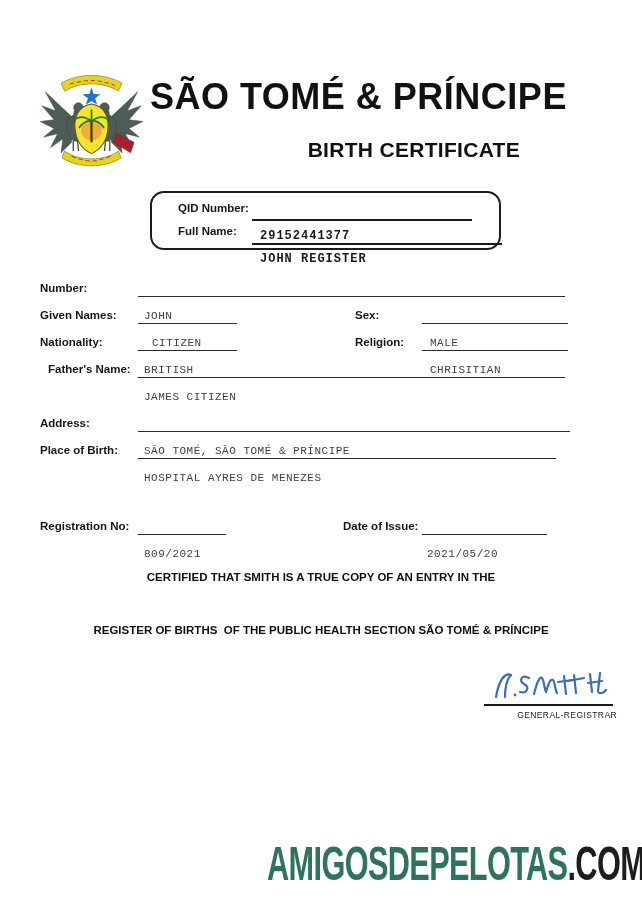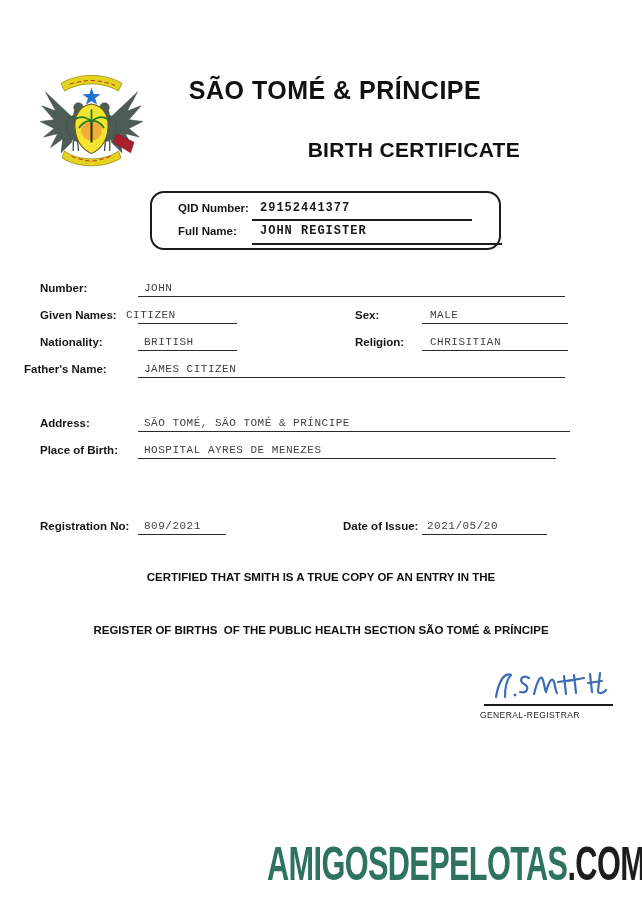--- a/index.html
+++ b/index.html
@@ -2,48 +2,48 @@
 <html><head>
 <meta charset="utf-8">
 <style>
   html,body{margin:0;padding:0;background:#ffffff;}
   .page{position:relative;width:642px;height:912px;background:#ffffff;overflow:hidden;
         font-family:"Liberation Sans",sans-serif;}
 
   
   .emblem{position:absolute;left:35px;top:62px;width:113px;height:112px;}
   .country-title{position:absolute;left:150px;top:76px;width:370px;text-align:center;
-        font-size:25px;font-weight:bold;color:#111;letter-spacing:.5px;white-space:pre;}
+        font-size:36px;font-weight:bold;color:#111;letter-spacing:.5px;white-space:pre;}
   .doc-title{position:absolute;left:150px;top:138px;width:370px;text-align:right;
         font-size:21px;font-weight:bold;color:#111;letter-spacing:.3px;}
 
   
   .qid-box{position:absolute;left:150px;top:191px;width:347px;height:55px;
         border:2px solid #1c1c1c;border-radius:14px;}
   .qid-box .lbl{position:absolute;left:26px;font-size:11.5px;font-weight:bold;color:#161616;white-space:pre;}
   .qid-box .val{position:absolute;left:108px;font-family:"Liberation Mono",monospace;
         font-size:12px;font-weight:bold;color:#1a1a1a;letter-spacing:1px;white-space:pre;}
   .qid-line1{position:absolute;left:100px;top:26px;width:220px;height:2px;background:#1c1c1c;}
   .qid-line2{position:absolute;left:100px;top:50px;width:250px;height:2px;background:#1c1c1c;}
 
   
   .row{position:absolute;left:0;width:642px;height:18px;}
   .lbl{position:absolute;font-size:11.5px;font-weight:bold;color:#161616;white-space:pre;}
   .val{position:absolute;font-family:"Liberation Mono",monospace;font-size:11px;
-        color:#3f3f3f;letter-spacing:.5px;white-space:pre;}
+        color:#3f3f3f;letter-spacing:.5px;white-space:pre;margin-top:28px;}
   .uline{position:absolute;height:1px;background:#2a2a2a;}
 
   
   .cert-line{position:absolute;left:20px;width:602px;text-align:center;font-size:11.5px;
         font-weight:bold;color:#101010;white-space:pre;}
 
   
   .sig-svg{position:absolute;left:492px;top:666px;width:120px;height:38px;}
   .sig-line{position:absolute;left:484px;top:704px;width:129px;height:2px;background:#1a1a1a;}
-  .sig-title{position:absolute;left:480px;top:710px;width:137px;text-align:left;
+  .sig-title{position:absolute;left:480px;top:710px;width:137px;text-align:right;
         font-size:8.5px;color:#222;letter-spacing:.4px;}
 
   
   .watermark{position:absolute;left:267px;top:840px;font-size:48px;font-weight:bold;
         line-height:1;letter-spacing:-1px;white-space:nowrap;
         transform:scaleX(.64);transform-origin:left top;}
 </style>
 </head>
 <body>
 
@@ -103,38 +103,38 @@
   </div>
 
   <div class="row" style="top:282px">
     <span class="lbl" style="left:40px">Number:</span>
     <span class="val" style="left:144px">JOHN</span>
     <div class="uline" style="left:138px;top:14px;width:427px"></div>
   </div>
 
   <div class="row" style="top:309px">
     <span class="lbl" style="left:40px">Given Names:</span>
-    <span class="val" style="left:126px">CITIZEN</span>
+    <span class="val" style="left:152px">CITIZEN</span>
     <div class="uline" style="left:138px;top:14px;width:99px"></div>
     <span class="lbl" style="left:355px">Sex:</span>
     <span class="val" style="left:430px">MALE</span>
     <div class="uline" style="left:422px;top:14px;width:146px"></div>
   </div>
 
   <div class="row" style="top:336px">
     <span class="lbl" style="left:40px">Nationality:</span>
     <span class="val" style="left:144px">BRITISH</span>
     <div class="uline" style="left:138px;top:14px;width:99px"></div>
     <span class="lbl" style="left:355px">Religion:</span>
     <span class="val" style="left:430px">CHRISITIAN</span>
     <div class="uline" style="left:422px;top:14px;width:146px"></div>
   </div>
 
   <div class="row" style="top:363px">
-    <span class="lbl" style="left:24px">Father's Name:</span>
+    <span class="lbl" style="left:48px">Father's Name:</span>
     <span class="val" style="left:144px">JAMES CITIZEN</span>
     <div class="uline" style="left:138px;top:14px;width:427px"></div>
   </div>
 
 
   <div class="row" style="top:417px">
     <span class="lbl" style="left:40px">Address:</span>
     <span class="val" style="left:144px">SÃO TOMÉ, SÃO TOMÉ &amp; PRÍNCIPE</span>
     <div class="uline" style="left:138px;top:14px;width:432px"></div>
   </div>

